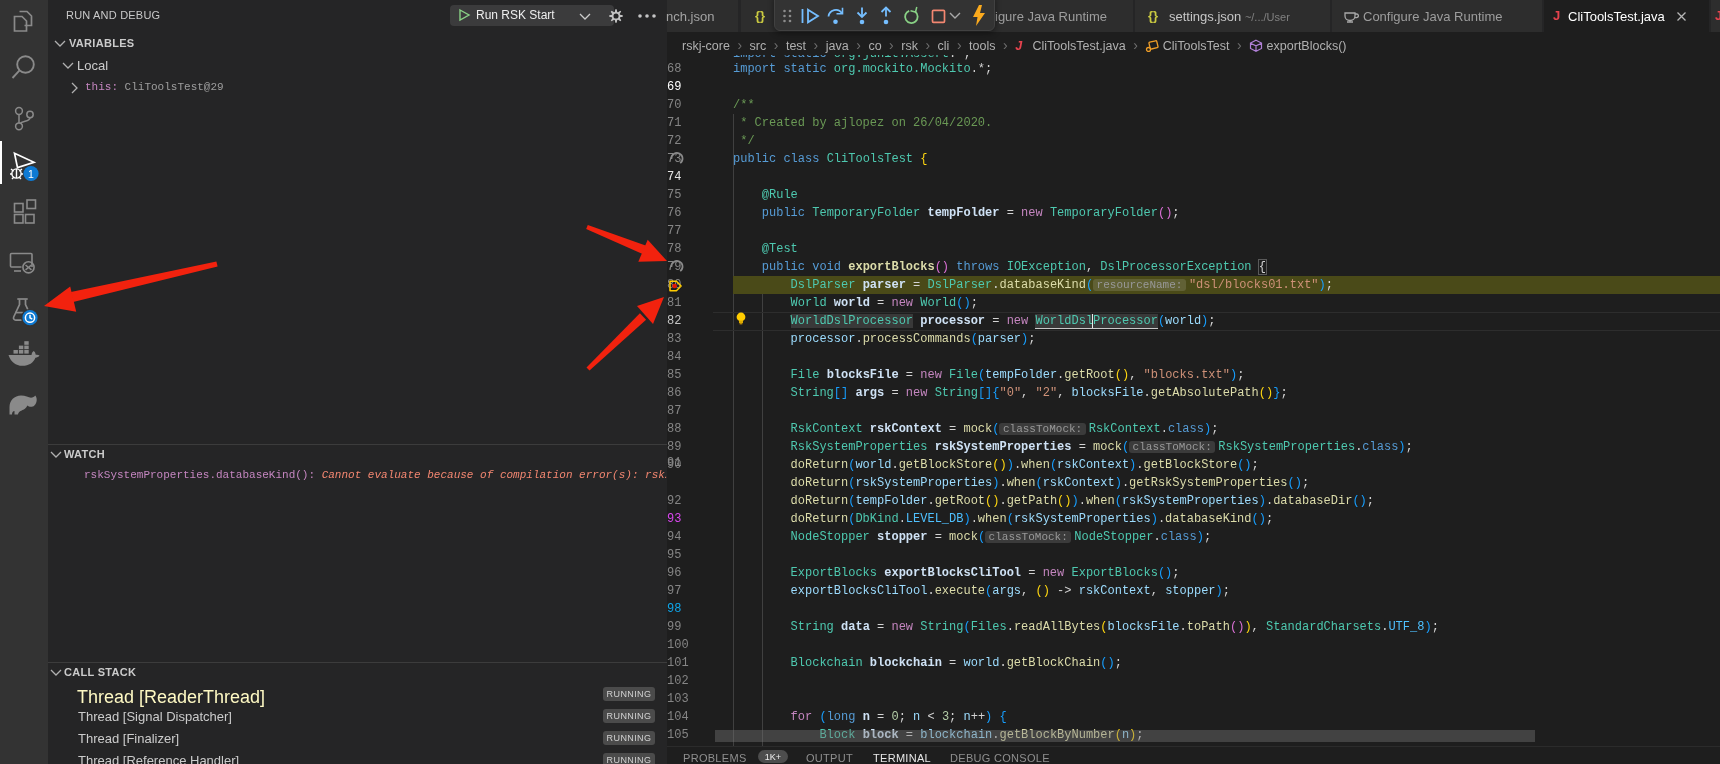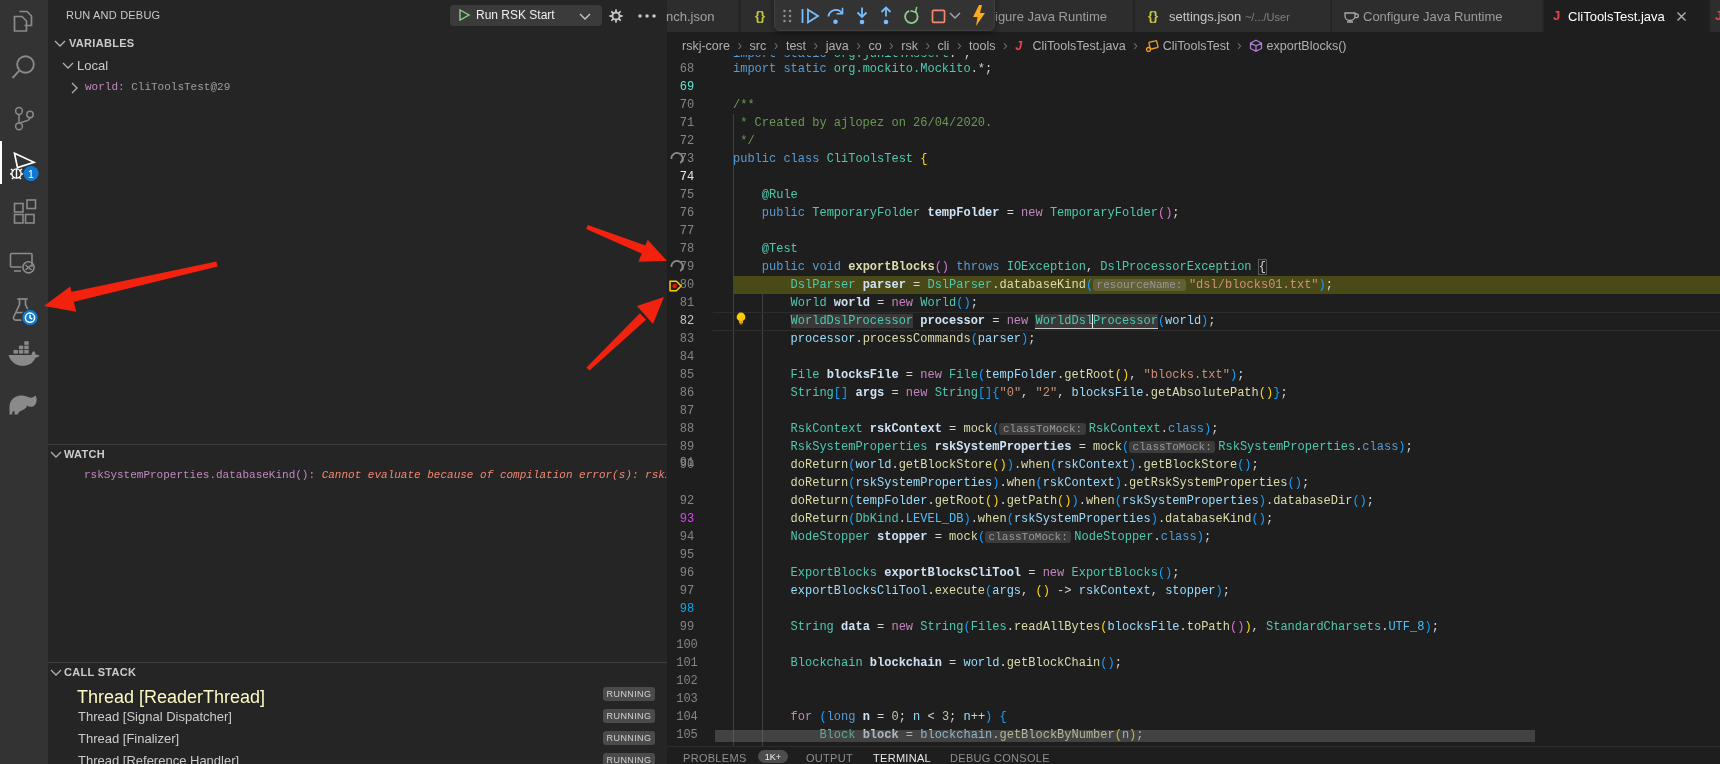--- a/index.html
+++ b/index.html
@@ -8,21 +8,21 @@
   .abs{position:absolute;}
   #actbar{left:0;top:0;width:48px;height:764px;background:#333333;}
   #sidebar{left:48px;top:0;width:619px;height:764px;background:#252526;color:#cccccc;overflow:hidden;}
   .mono{font-family:"Liberation Mono",monospace;}
   .badge{position:absolute;background:#4b4b4b;color:#d2d2d2;font-size:9px;letter-spacing:0.4px;
          border-radius:3px;height:14px;line-height:15px;text-align:center;width:52px;}
   #editor{left:667px;top:0;width:1053px;height:764px;background:#1e1e1e;}
   .tab{position:absolute;top:0;height:32px;background:#2d2d2d;font-size:13px;color:#9d9d9d;}
   .codeline{position:absolute;left:66px;font-family:"Liberation Mono",monospace;
             font-size:12px;line-height:18px;white-space:pre;color:#d4d4d4;}
-  .lnum{position:absolute;left:0px;width:40px;text-align:center;font-family:"Liberation Mono",monospace;
+  .lnum{position:absolute;left:0px;width:40px;text-align:left;font-family:"Liberation Mono",monospace;
         font-size:12px;line-height:18px;color:#858585;}
   .kw{color:#569cd6}.ctl{color:#c586c0}.ty{color:#4ec9b0}.fn{color:#dcdcaa}
   .decl{color:#cfe2f5;font-weight:bold}.vr{color:#9cdcfe}.str{color:#ce9178}
   .num{color:#b5cea8}.b1{color:#ffd710}.b2{color:#da70d6}.b3{color:#179fff}
   .cst{color:#4fc1ff}.cmt{color:#6a9955}
   .inlay{background:rgba(255,255,255,0.13);color:#989898;border-radius:3px;
          font-size:11px;padding:0 3.5px;margin:0 3px 0 0;}
 </style>
 </head>
 <body>
@@ -92,21 +92,21 @@
           <rect x="24.3" y="345.6" width="4.4" height="3.6"></rect>
    <rect x="24.3" y="341.2" width="4.4" height="3.6"></rect>
    <path d="M8.5 355 h23 c0.2 -1.8 1 -3.2 2.2 -4 c1.2 0.8 1.9 2.2 2 3.8 c1.4 -0.3 2.8 -0.1 3.8 0.8 c-0.9 1.4 -2.3 2.1 -4.1 2.1 c-1.8 5 -6.5 8.1 -13 8.1 c-6.6 0 -11.5 -3.6 -13.9 -10.8 z"></path>
  </g>
 
  <path fill="#8a8a8a" d="M9.5 414.5 v-7.5 c0 -6.5 5 -11.5 11.5 -11.5 c4.5 0 7.5 2.2 10 2.2 c1.8 0 3.2 -0.9 4.2 -2.2 c1.8 1.6 2.6 6.8 -0.8 10 c-2.3 2.2 -5.6 1.4 -7 0 c-2.5 5.5 -7.4 4.3 -8.9 7.5 c-0.6 1.3 -0.6 1.5 -0.6 1.5 h-3.4 v-3.5 c-1.6 0 -2.5 1.5 -2.5 3.5 z"></path>
 </svg>
 </div>
 <div class="abs" id="sidebar">
 <div class="abs" style="left:18px;top:9px;font-size:11px;color:#c9c9c9;letter-spacing:0.2px">RUN AND DEBUG</div>
-<div class="abs" style="left:402px;top:5px;width:152px;height:21px;background:#3b3b3c;border-radius:4px;">
+<div class="abs" style="left:402px;top:5px;width:164px;height:21px;background:#3b3b3c;border-radius:4px;">
   <svg class="abs" style="left:7px;top:3px" width="14" height="14">
           <path d="M3 2 l9 5 -9 5 z" fill="none" stroke="#89d185" stroke-width="1.4"></path>
         </svg>
   <div class="abs" style="left:26px;top:3px;font-size:12px;color:#eeeeee;white-space:nowrap">Run RSK Start</div>
   <svg class="abs" style="left:129px;top:7px" width="12" height="10">
           <path d="M1 2 l5 5 5 -5" fill="none" stroke="#cccccc" stroke-width="1.3"></path>
         </svg>
 </div>
 <svg class="abs" style="left:559px;top:7px" width="18" height="18" viewBox="0 0 16 16">
  <path fill="#c5c5c5" d="M9.1 4.4L8.6 2H7.4l-.5 2.4-.7.3-2-1.3-.9.8 1.3 2-.2.7-2.4.5v1.2l2.4.5.3.8-1.3 2 .8.8 2-1.3.8.3.4 2.3h1.2l.5-2.4.8-.3 2 1.3.8-.8-1.3-2 .3-.8 2.3-.4V7.4l-2.4-.5-.3-.8 1.3-2-.8-.8-2 1.3-.7-.2zM8 10.3A2.3 2.3 0 1 1 8 5.7a2.3 2.3 0 0 1 0 4.6z"></path>
@@ -122,21 +122,21 @@
         <path d="M1 2 l5 5 5 -5" fill="none" stroke="#b0b0b0" stroke-width="1.3"></path>
       </svg>
 <div class="abs" style="left:21px;top:37px;font-size:11px;font-weight:bold;color:#cbcbcb;letter-spacing:0.3px">VARIABLES</div>
 <svg class="abs" style="left:14px;top:61px" width="12" height="10">
         <path d="M1 2 l5 5 5 -5" fill="none" stroke="#b0b0b0" stroke-width="1.3"></path>
       </svg>
 <div class="abs" style="left:29px;top:58px;font-size:13px;color:#cccccc">Local</div>
 <svg class="abs" style="left:22px;top:82px" width="10" height="12">
         <path d="M2 1 l5 5 -5 5" fill="none" stroke="#b0b0b0" stroke-width="1.3"></path>
       </svg>
-<div class="abs mono" style="left:37px;top:81px;font-size:11px;white-space:pre"><span style="color:#c586c0">world:</span><span style="color:#9e9e9e"> CliToolsTest@29</span></div>
+<div class="abs mono" style="left:37px;top:81px;font-size:11px;white-space:pre"><span style="color:#c586c0">this:</span><span style="color:#9e9e9e"> CliToolsTest@29</span></div>
 <div class="abs" style="left:0;top:444px;width:619px;height:1px;background:#3c3c3c"></div>
 <svg class="abs" style="left:2px;top:450px" width="12" height="10">
         <path d="M1 2 l5 5 5 -5" fill="none" stroke="#b0b0b0" stroke-width="1.3"></path>
       </svg>
 <div class="abs" style="left:16px;top:448px;font-size:11px;font-weight:bold;color:#cbcbcb;letter-spacing:0.3px">WATCH</div>
 <div class="abs mono" style="left:36px;top:469px;font-size:11px;white-space:pre"><span style="color:#c586c0">rskSystemProperties.databaseKind():</span><span style="color:#f48771;font-style:italic"> Cannot evaluate because of compilation error(s): rsk…</span></div>
 <div class="abs" style="left:0;top:662px;width:619px;height:1px;background:#3c3c3c"></div>
 <svg class="abs" style="left:2px;top:668px" width="12" height="10">
         <path d="M1 2 l5 5 5 -5" fill="none" stroke="#b0b0b0" stroke-width="1.3"></path>
       </svg>
@@ -150,21 +150,21 @@
 <div class="abs" style="left:30px;top:753px;font-size:13px;color:#cccccc;white-space:nowrap">Thread [Reference Handler]</div>
 <div class="badge" style="left:555px;top:753px">RUNNING</div>
 </div>
 <div class="abs" id="editor">
 <div class="abs" style="left:66px;top:114px;width:1px;height:632px;background:#404040"></div>
 <div class="abs" style="left:95px;top:276px;width:1px;height:470px;background:#404040"></div>
 <div class="abs" style="left:66px;top:276px;width:987px;height:18px;background:#4a4a18"></div>
 <div class="abs" style="left:46px;top:312px;width:1007px;height:17px;border-top:1px solid #2d2d2d;border-bottom:1px solid #2d2d2d"></div>
 <div class="lnum" style="top:42px;color:#858585">67</div>
 <div class="lnum" style="top:60px;color:#858585">68</div>
-<div class="lnum" style="top:78px;color:#5eead4">69</div>
+<div class="lnum" style="top:78px;color:#ffffff">69</div>
 <div class="lnum" style="top:96px;color:#858585">70</div>
 <div class="lnum" style="top:114px;color:#858585">71</div>
 <div class="lnum" style="top:132px;color:#858585">72</div>
 <div class="lnum" style="top:150px;color:#858585">73</div>
 <div class="lnum" style="top:168px;color:#e5e5e5">74</div>
 <div class="lnum" style="top:186px;color:#858585">75</div>
 <div class="lnum" style="top:204px;color:#858585">76</div>
 <div class="lnum" style="top:222px;color:#858585">77</div>
 <div class="lnum" style="top:240px;color:#858585">78</div>
 <div class="lnum" style="top:258px;color:#858585">79</div>

